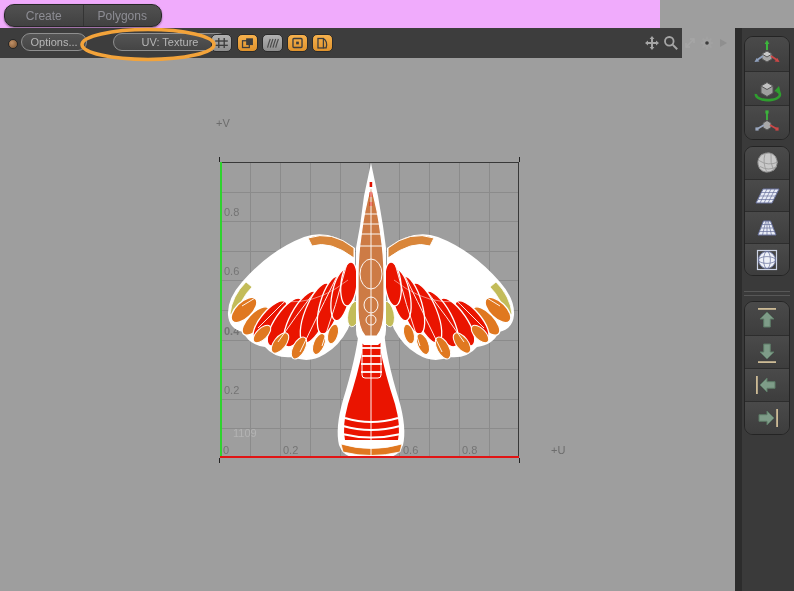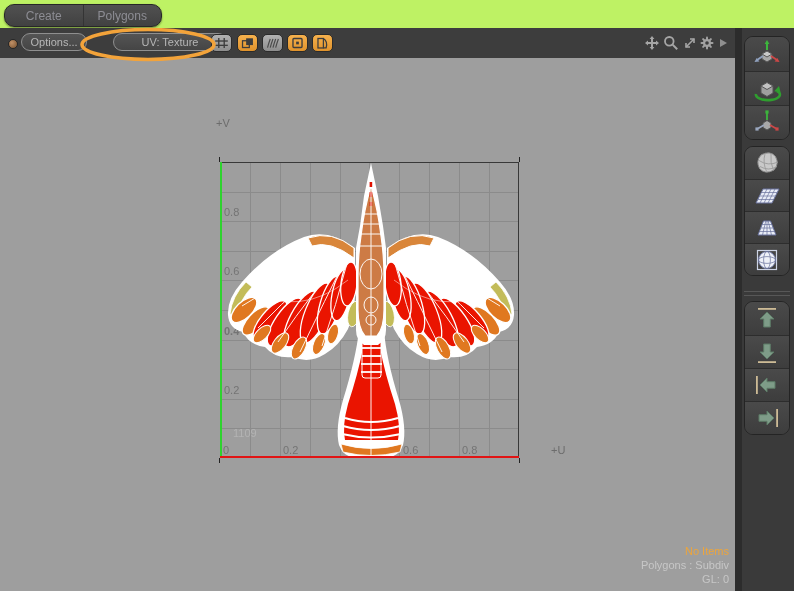--- a/index.html
+++ b/index.html
@@ -1,27 +1,27 @@
 <!DOCTYPE html>
 <html><head>
 <meta charset="utf-8">
 <style>
   html,body{margin:0;padding:0;background:#666;}
   .app{position:relative;width:794px;height:591px;overflow:hidden;background:#9e9e9e;
        font-family:"Liberation Sans","DejaVu Sans",sans-serif;-webkit-font-smoothing:antialiased;}
   
-  .top-bar{position:absolute;left:0;top:0;width:794px;height:28px;background:#bef264;}
+  .top-bar{position:absolute;left:0;top:0;width:660px;height:28px;background:#f0abfc;}
   .tab-group{position:absolute;top:4px;height:21px;display:flex;background:linear-gradient(#515151,#414141);
              border:1px solid #272727;border-radius:10px;overflow:hidden;box-shadow:0 1px 2px rgba(0,0,0,.45);}
   .tab{flex:1;display:flex;align-items:center;justify-content:center;font-size:12px;color:#8d8d94;
        background:transparent;border:none;border-left:1px solid #343434;cursor:default;padding:0;}
   .tab:first-child{border-left:none;}
   .tab.active{color:#ecedf2;}
   
-  .uv-bar{position:absolute;left:0;top:28px;width:735px;height:30px;background:#3d3d3d;}
+  .uv-bar{position:absolute;left:0;top:28px;width:682px;height:30px;background:#3d3d3d;}
   .dot{position:absolute;left:8px;top:11px;width:8px;height:8px;border-radius:50%;
        background:radial-gradient(circle at 35% 35%,#c09066,#76512f);border:1px solid #262626;}
   .pill{position:absolute;top:5px;height:18px;box-sizing:border-box;border-radius:9px;
         background:linear-gradient(#545454,#454545);border:1px solid #8f8f8f;color:#b6b6b6;
         font-size:11px;display:flex;align-items:center;justify-content:center;padding:0 10px;
         font-family:"Liberation Sans","DejaVu Sans",sans-serif;}
   .ib{position:absolute;top:6px;width:21px;height:18px;box-sizing:border-box;border-radius:5px;
       border:1px solid #2b2b2b;display:flex;align-items:center;justify-content:center;padding:0;}
   .ib.gray{background:linear-gradient(#b2b2b2,#8d8d8d);}
   .ib.orange{background:linear-gradient(#f6b14d,#e0932c);}
@@ -251,25 +251,20 @@
           <line x1="141" y1="72" x2="161" y2="72"></line>
             <line x1="139" y1="84" x2="163" y2="84"></line>
           <ellipse cx="151" cy="112" rx="11" ry="15"></ellipse>
           <ellipse cx="151" cy="143" rx="7" ry="8"></ellipse>
           <ellipse cx="151" cy="158" rx="5" ry="5"></ellipse>
           <line x1="151" y1="28" x2="151" y2="294"></line>
         </g>
       </svg>
     </div>
 
-    <div class="status">
-      <div class="l1">No Items</div>
-      <div class="l2">Polygons : Subdiv</div>
-      <div class="l3">GL: 0</div>
-    </div>
   </div>
 
   <div class="sidebar">
     <div class="sb-strip"></div>
 
     <div class="sb-group" style="top:8px;">
       <button class="sb-btn" style="height:34px;">
         <svg width="30" height="30" viewBox="0 0 30 30">
           <path d="M10 15 l5 -3 5 3 v5 l-5 3 -5 -3 z" fill="#a8a8a8" stroke="#555" stroke-width="1"></path>
           <path d="M10 15 l5 -3 5 3 -5 3 z" fill="#c8c8c8" stroke="#555" stroke-width="1"></path>

